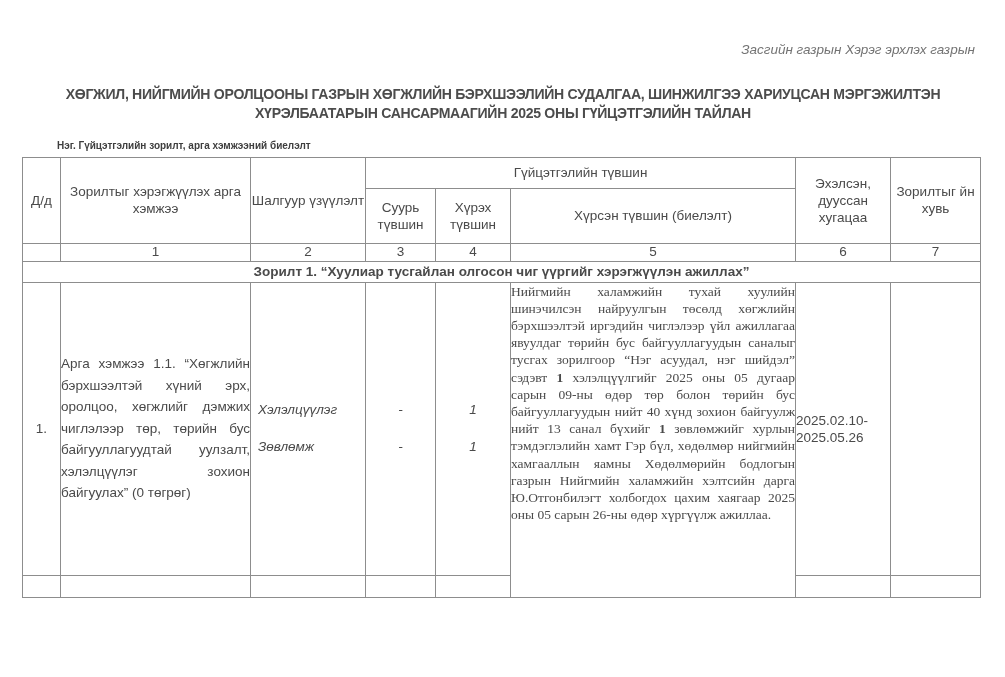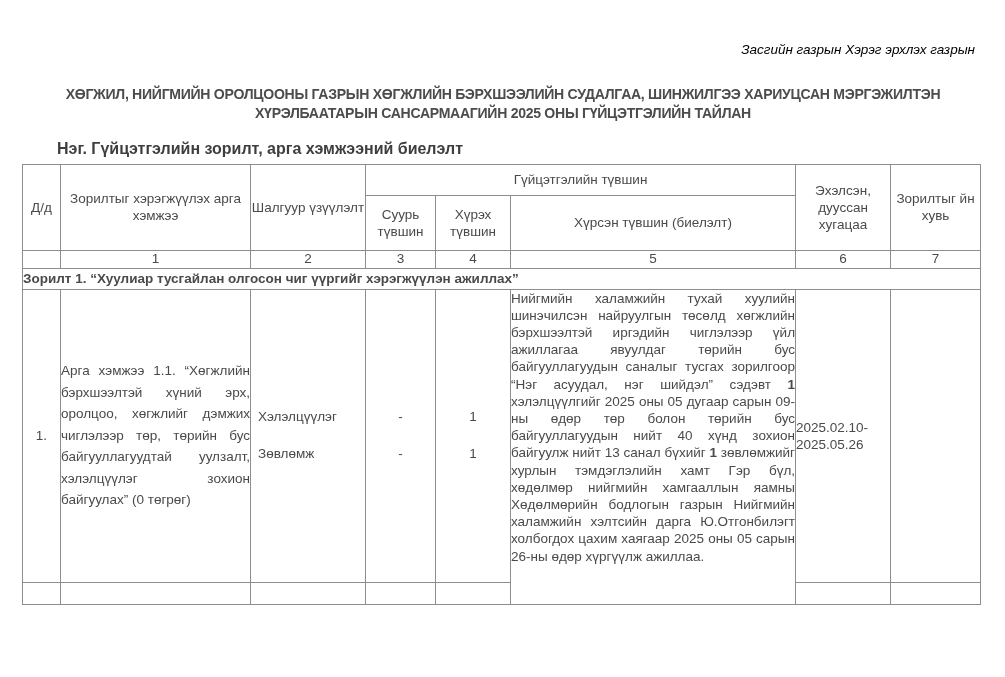--- a/index.html
+++ b/index.html
@@ -11,82 +11,83 @@
     overflow: hidden;
   }
   .page { width: 1005px; height: 677px; position: relative; }
 
   .header-note {
     margin: 42px 30px 0 0;
     text-align: right;
     font-style: italic;
     font-size: 13.5px;
     line-height: 15.5px;
-    color: #000000;
+    color: #737373;
   }
 
   .doc-title {
     margin: 27px auto 0 auto;
     width: 912px;
     text-align: center;
     font-weight: bold;
     font-size: 14.5px;
     line-height: 19px;
     letter-spacing: -0.3px;
     color: #4c4c4c;
     transform: scaleX(0.97);
   }
 
   .section-heading {
     margin: 17px 0 6px 57px;
     font-weight: bold;
-    font-size: 16px;
+    font-size: 10px;
     color: #3e3e3e;
   }
 
   table.tbl {
     border-collapse: collapse;
     table-layout: fixed;
     width: 958px;
     margin-left: 22px;
   }
   table.tbl td {
     border: 1px solid #8d8d8d;
     font-size: 13.5px;
     color: #4a4a4a;
     padding: 0;
     overflow: hidden;
   }
   .hcell { text-align: center; vertical-align: middle; line-height: 17px; padding: 2px 3px; }
   .numrow td { height: 17px; text-align: center; vertical-align: middle; font-size: 13px; line-height: 14px; }
   .goalrow td {
-    height: 20px; text-align: left; vertical-align: middle;
+    height: 20px; text-align: center; vertical-align: middle;
     font-weight: bold; font-size: 13.5px; color: #3e3e3e;
   }
   .r1 { height: 293px; }
   .bottomrow td { height: 21px; }
 
   .cell-num { text-align: center; vertical-align: middle; }
   .cell-measure {
     vertical-align: middle;
     text-align: justify;
     padding: 6px 10px 6px 11px;
     line-height: 21.5px;
   }
   .cell-stack { vertical-align: middle; }
   .stack { display: flex; flex-direction: column; justify-content: center; gap: 17px; }
-  .stack .line { line-height: 20px; }
+  .stack .line { line-height: 20px; font-style: italic; }
   .stack-left { padding-left: 7px; text-align: left; }
   .stack-center { text-align: center; }
   .cell-achieved {
     vertical-align: top;
     text-align: justify;
     padding: 3px 7px 3px 9px;
     line-height: 17.2px;
     font-size: 13.6px;
+    font-family: Liberation Serif, serif;
   }
   .cell-period { vertical-align: middle; padding-left: 7px; line-height: 17px; margin-top: 28px; }
   .cell-percent { vertical-align: middle; }
   .bold { font-weight: bold; }
 </style>
 </head>
 <body>
 
 <div class="page">
 

